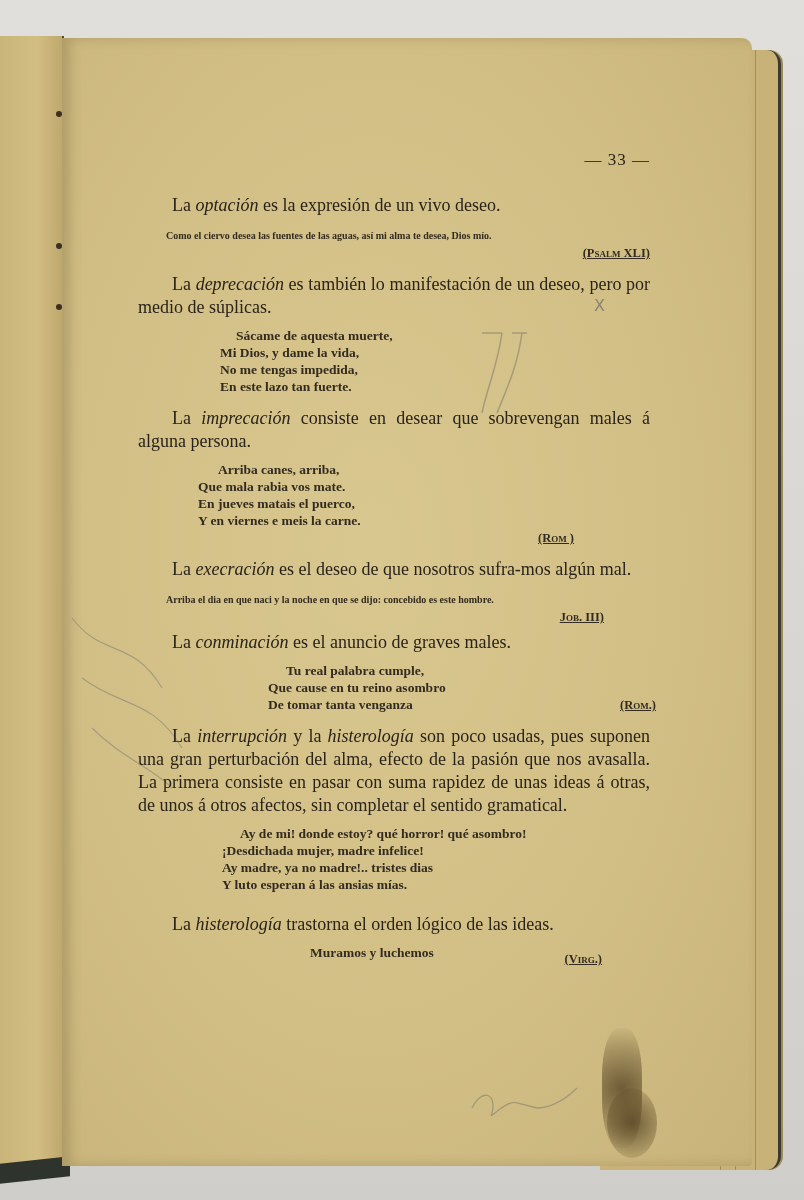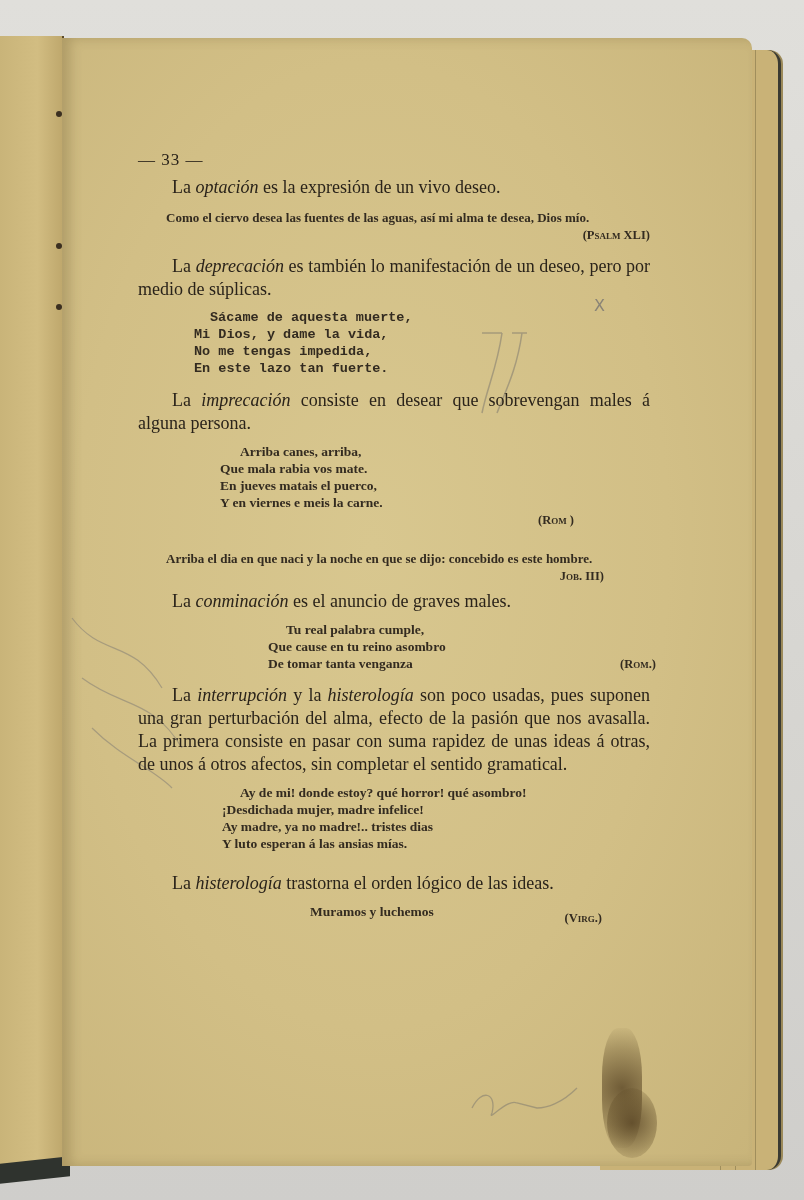--- a/index.html
+++ b/index.html
@@ -35,39 +35,39 @@
       position: absolute; left: 62px; top: 38px; width: 690px; height: 1128px;
       background: radial-gradient(ellipse at 45% 45%, #d8c78f 0%, #d2bf86 55%, #c8b47a 100%);
       border-radius: 0 10px 4px 0;
       box-shadow: inset 8px 0 12px rgba(90,70,30,0.25);
     }
     .content {
       position: absolute; left: 138px; top: 150px; width: 512px;
       color: #2a231a;
     }
     .page-number {
-      text-align: left; font-size: 17px; margin: 0 0 6px 0; letter-spacing: 1px;
+      text-align: right; font-size: 17px; margin: 0 0 24px 0; letter-spacing: 1px;
     }
     p.def {
       font-size: 18px; line-height: 23px; margin: 0; text-align: justify;
       text-indent: 34px;
     }
     p.def em { font-style: italic; }
     p.quote {
-      font-size: 13px; line-height: 17px; margin: 10px 0 0 0; text-align: justify;
+      font-size: 10px; line-height: 17px; margin: 10px 0 0 0; text-align: justify;
       text-indent: 28px; font-weight: bold; color: #332b20;
     }
     .verse {
       font-size: 13.5px; line-height: 17px; margin: 8px 0 0 0; font-weight: bold;
       color: #332b20;
     }
     .verse div { white-space: nowrap; }
     .source {
       font-size: 12.5px; font-weight: bold; color: #332b20; text-align: right;
-      margin: 2px 0 0 0; font-variant: small-caps;
+      margin: 2px 0 0 0; font-variant: small-caps; text-decoration: underline;
     }
     .gap { height: 12px; }
     .stain {
       position: absolute; border-radius: 50%;
       background: radial-gradient(circle, rgba(80,60,30,0.75) 0%, rgba(90,70,35,0.35) 60%, rgba(90,70,35,0) 100%);
     }
     .pencil {
       position: absolute; pointer-events: none;
     }
     .hole { position:absolute; width:6px; height:6px; border-radius:50%; background:#3b2f20; }
@@ -106,38 +106,39 @@
 
 <div class="content">
   <div class="page-number">— 33 —</div>
 
   <p class="def"><span>La </span><em>optación</em><span> es la expresión de un vivo deseo.</span></p>
   <p class="quote">Como el ciervo desea las fuentes de las aguas, así mi alma te desea, Dios mío.</p>
   <div class="source">(Psalm XLI)</div>
   <div class="gap"></div>
 
   <p class="def"><span>La </span><em>deprecación</em><span> es también lo manifestación de un deseo, pero por medio de súplicas.</span></p>
-  <div class="verse" style="margin-left:56px;font-family:Liberation Mono, monospace;">
+  <div class="verse" style="margin-left:82px;">
     <div style="padding-left:16px;">Sácame de aquesta muerte,</div>
     <div>Mi Dios, y dame la vida,</div>
     <div>No me tengas impedida,</div>
     <div>En este lazo tan fuerte.</div>
   </div>
   <div class="gap"></div>
 
   <p class="def"><span>La </span><em>imprecación</em><span> consiste en desear que sobrevengan males á alguna persona.</span></p>
-  <div class="verse" style="margin-left:82px;">
+  <div class="verse" style="margin-left:60px;">
     <div style="padding-left:20px;">Arriba canes, arriba,</div>
     <div>Que mala rabia vos mate.</div>
     <div>En jueves matais el puerco,</div>
     <div>Y en viernes e meis la carne.</div>
   </div>
   <div class="source" style="margin-right:76px;">(Rom )</div>
   <div class="gap"></div>
 
+  <p class="def"><span>La </span><em>execración</em><span> es el deseo de que nosotros sufra-mos algún mal.</span></p>
   <p class="quote">Arriba el dia en que naci y la noche en que se dijo: concebido es este hombre.</p>
   <div class="source" style="margin-right:46px;">Job. III)</div>
   <div style="height:6px"></div>
 
   <p class="def"><span>La </span><em>conminación</em><span> es el anuncio de graves males.</span></p>
   <div style="position:relative; margin-left:130px;">
     <div class="verse">
       <div style="padding-left:18px;">Tu real palabra cumple,</div>
       <div>Que cause en tu reino asombro</div>
       <div>De tomar tanta venganza</div>

